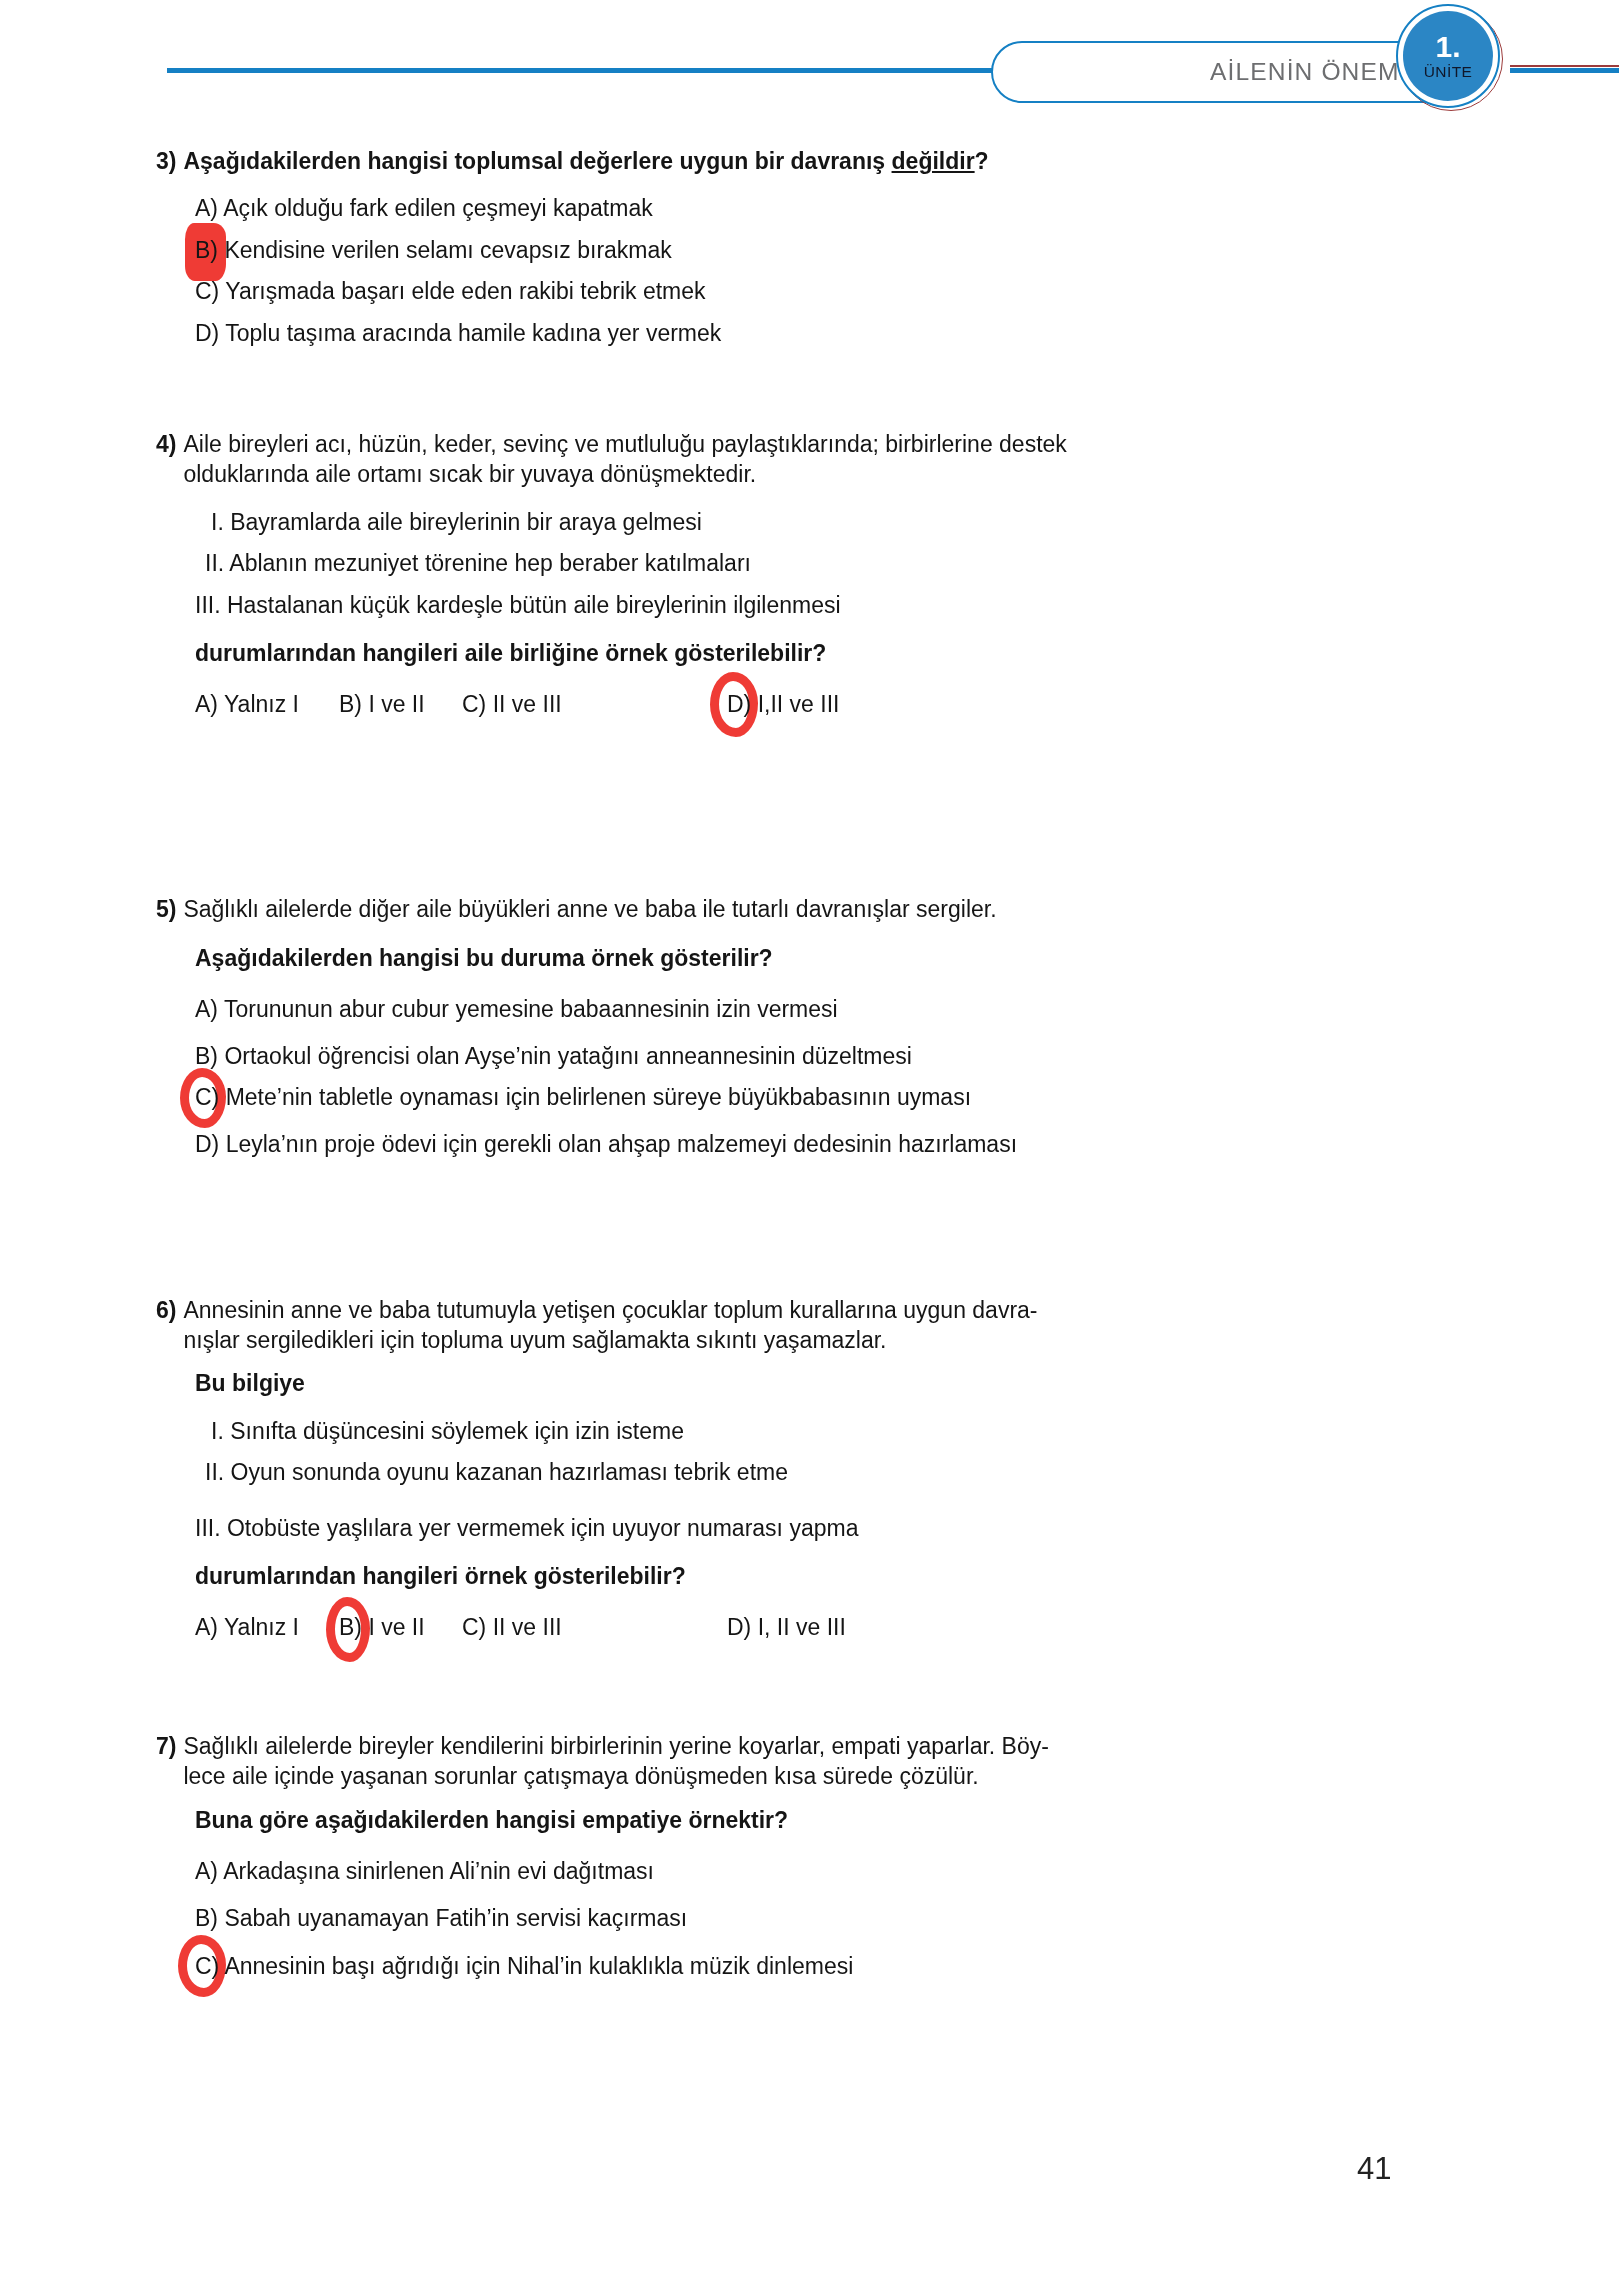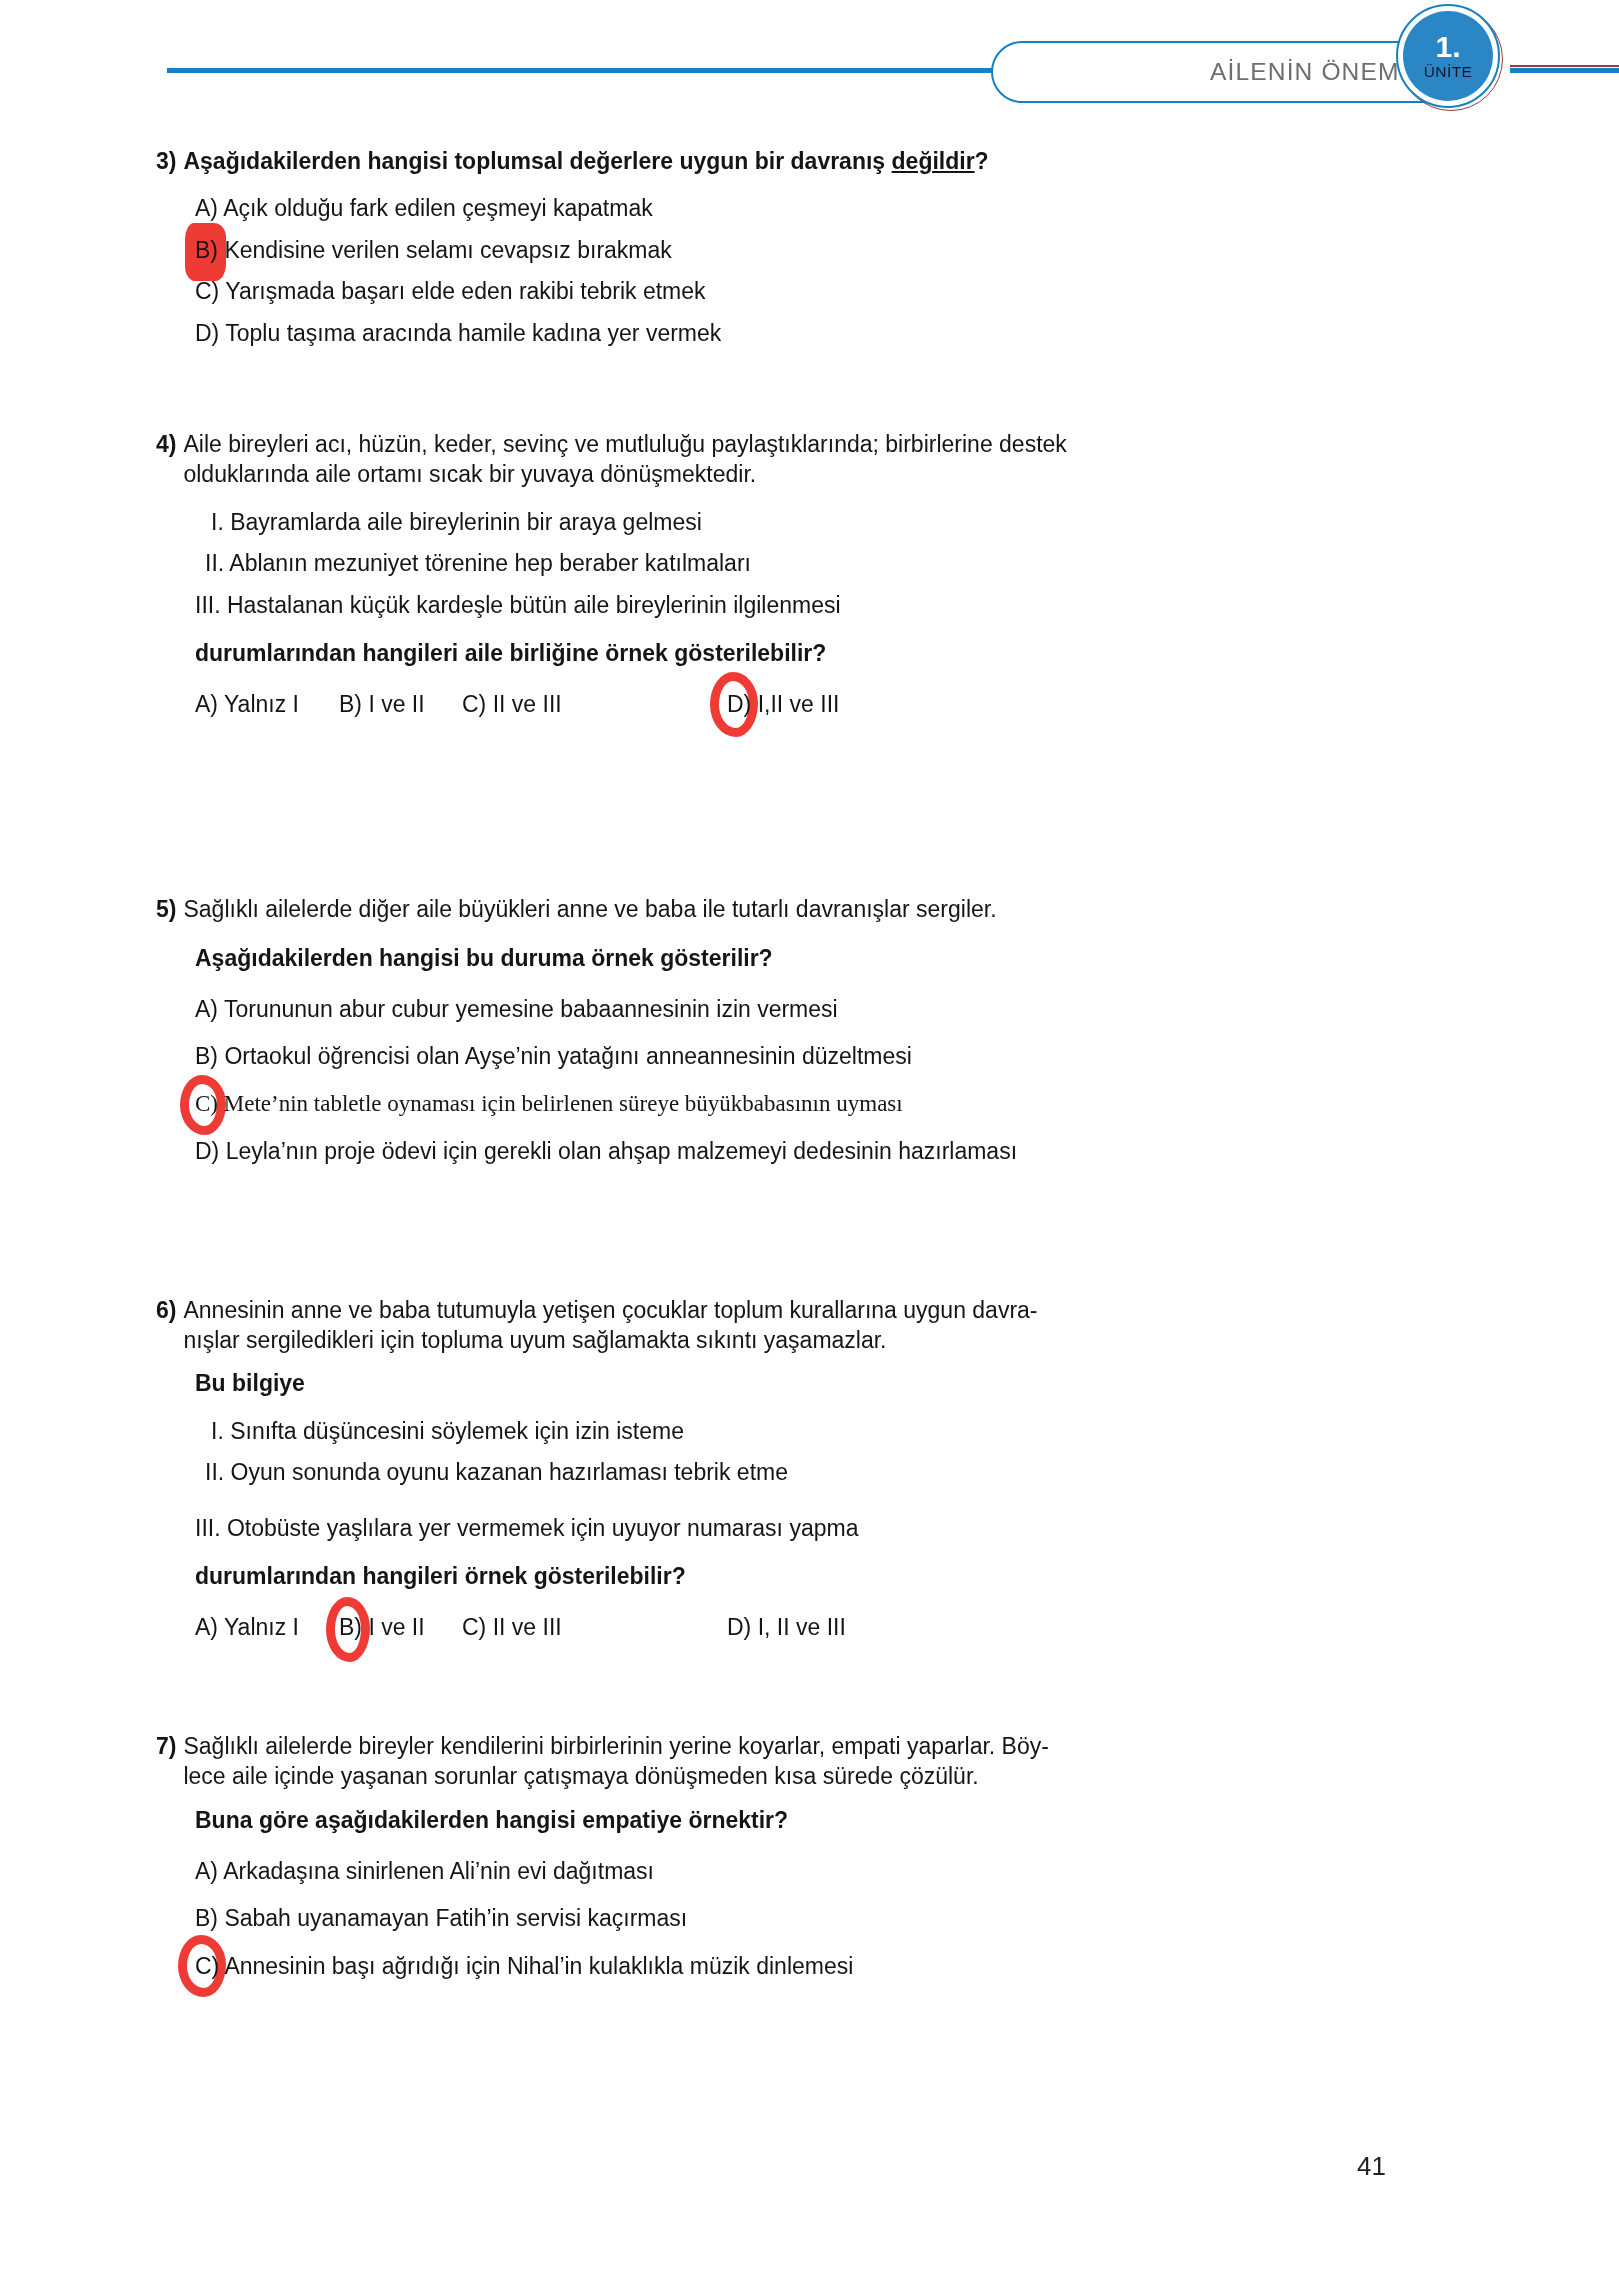--- a/index.html
+++ b/index.html
@@ -215,21 +215,21 @@
     position: absolute;
     background: #ef3b35;
     border-radius: 22% 30% 26% 24% / 28% 24% 30% 26%;
     pointer-events: none;
   }
 
   .page-number {
     position: absolute;
     left: 1357px;
     top: 2151px;
-    font-size: 26px;
+    font-size: 31px;
     color: #222222;
   }
 </style>
 </head>
 <body>
 
 <div class="header">
   <div class="header-rule-left"></div>
   <div class="header-rule-right"></div>
   <div class="header-pill"></div>
@@ -320,21 +320,21 @@
     <div class="option" style="margin-top:21px;">
       <span>A)</span>
       <span>Torununun abur cubur yemesine babaannesinin izin vermesi</span>
     </div>
 
     <div class="option" style="margin-top:17px;">
       <span>B)</span>
       <span>Ortaokul öğrencisi olan Ayşe’nin yatağını anneannesinin düzeltmesi</span>
     </div>
 
-    <div class="option" style="margin-top:17px;font-family:Liberation Serif, serif;">
+    <div class="option" style="margin-top:10px;">
       <span class="marker" style="left:-15.5px; top:-14px; width:46px; height:60px;"></span>
       <span style="position:relative; z-index:2;">C)</span>
       <span style="position:relative; z-index:2;">Mete’nin tabletle oynaması için belirlenen süreye büyükbabasının uyması</span>
     </div>
 
     <div class="option" style="margin-top:17px;">
       <span>D)</span>
       <span>Leyla’nın proje ödevi için gerekli olan ahşap malzemeyi dedesinin hazırlaması</span>
     </div>
   </div>

